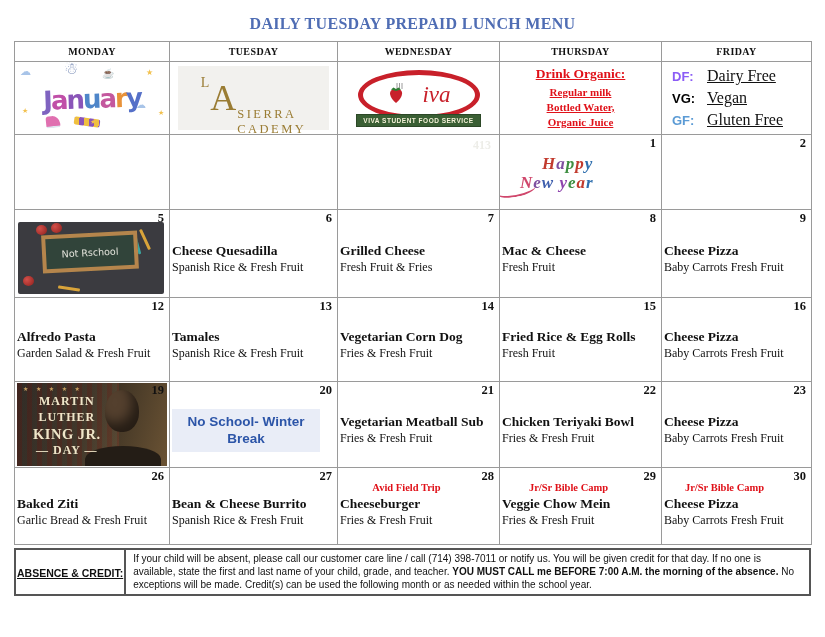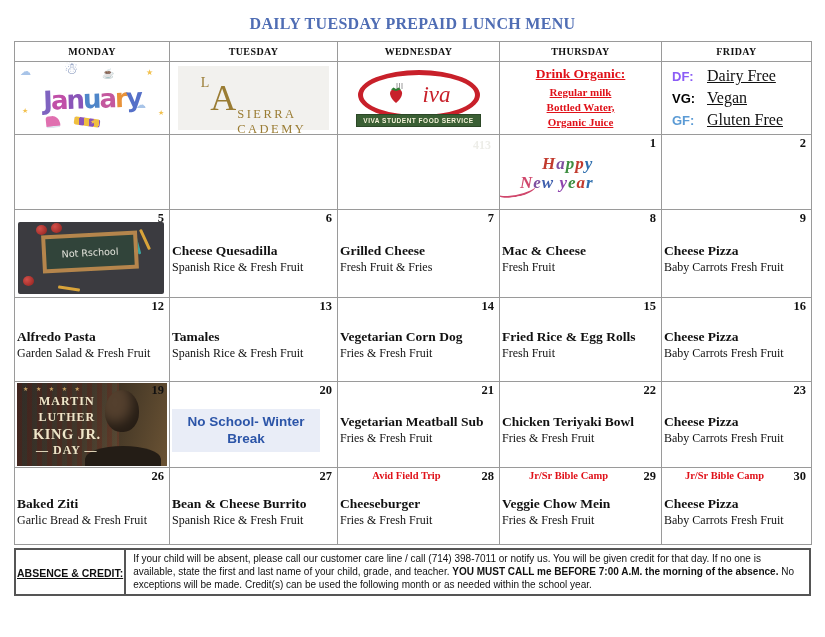--- a/index.html
+++ b/index.html
@@ -12,21 +12,21 @@
   
   table.menu{margin:7px 14px 0 14px;width:797px;border-collapse:collapse;table-layout:fixed;}
   .menu th,.menu td{border:1px solid #9A9A9A;padding:0;overflow:hidden;}
   .r-days th{height:19px;font-size:10px;font-weight:bold;text-align:center;vertical-align:middle;letter-spacing:.4px;}
   .r-imgs td{height:72px;position:relative;background:#fff;}
   .r-cats td{height:20px;text-align:center;vertical-align:middle;color:#E01119;font-weight:bold;font-size:13.5px;}
   .r-w1 td{height:74px}.r-w2 td{height:87px}.r-w3 td{height:83px}.r-w4 td{height:85px}.r-w5 td{height:76px}
   .cal{position:relative;vertical-align:top;}
   .date{position:absolute;top:1px;right:5px;font-weight:bold;font-size:12.5px;z-index:3;}
   .ghost{position:absolute;top:3px;right:8px;font-weight:bold;font-size:12px;color:#EDEDE8;}
-  .note{position:absolute;top:2px;left:0;right:24px;text-align:center;color:#E01119;font-weight:bold;font-size:10.5px;z-index:2;}
+  .note{position:absolute;top:14px;left:0;right:24px;text-align:center;color:#E01119;font-weight:bold;font-size:10.5px;z-index:2;}
   .mi{position:absolute;left:2px;right:2px;top:13px;bottom:2px;display:flex;flex-direction:column;align-items:flex-start;justify-content:center;text-align:center;}
   .fname{font-weight:bold;font-size:13.5px;line-height:1.35;}
   .fside{font-size:12px;line-height:1.3;}
   .noschool{background:#E9EDF7;color:#2C55A8;font-family:"Liberation Sans",sans-serif;font-weight:bold;font-size:13.5px;width:132px;padding:4px 8px;text-align:center;line-height:1.3;}
 
   
   .jan{position:absolute;inset:2px 3px;background:#fff;}
   .jan-word{position:absolute;left:2px;right:2px;top:20px;text-align:center;font-family:"DejaVu Sans",sans-serif;font-weight:bold;font-size:26px;letter-spacing:-2px;transform:rotate(-2deg);}
   .deco{position:absolute;line-height:1;}
   .d-snowman::before{content:"☃";} .d-snowman{left:46px;top:-3px;font-size:16px;color:#7C8FB8;}

